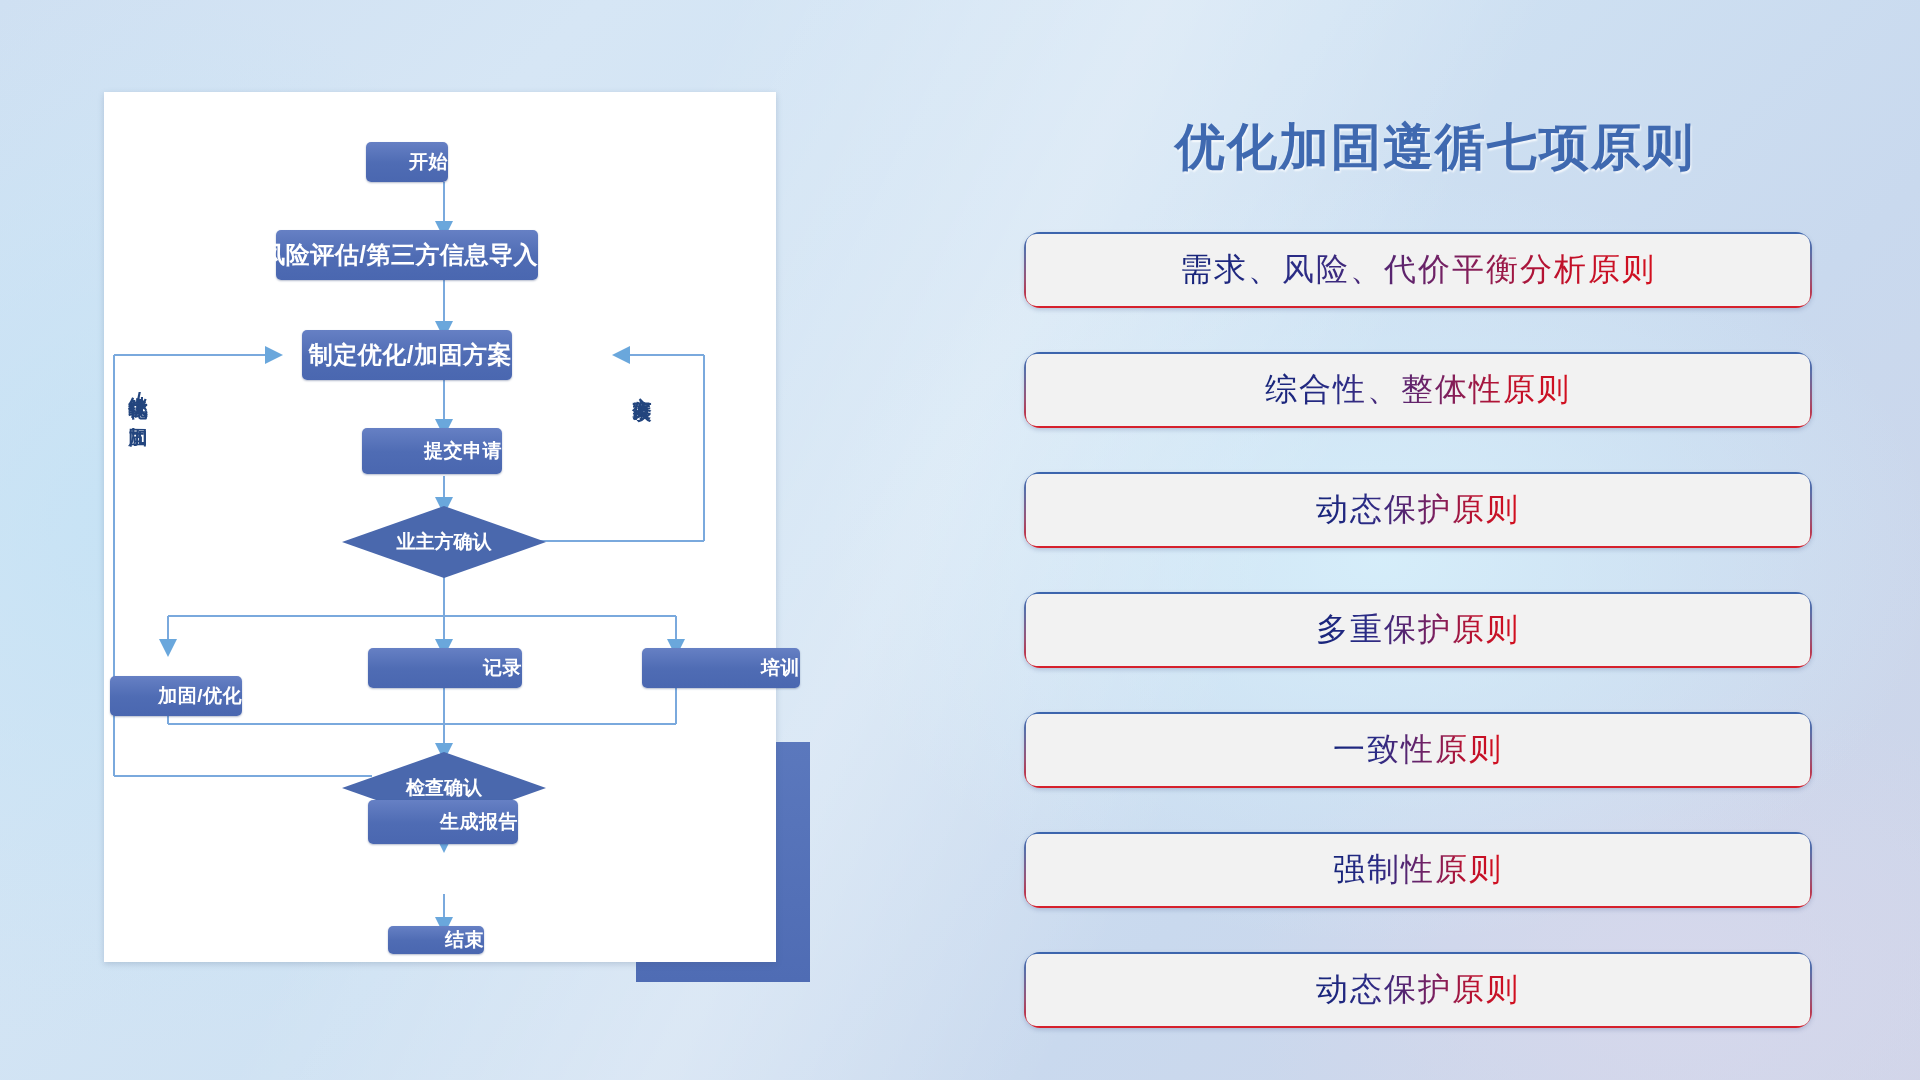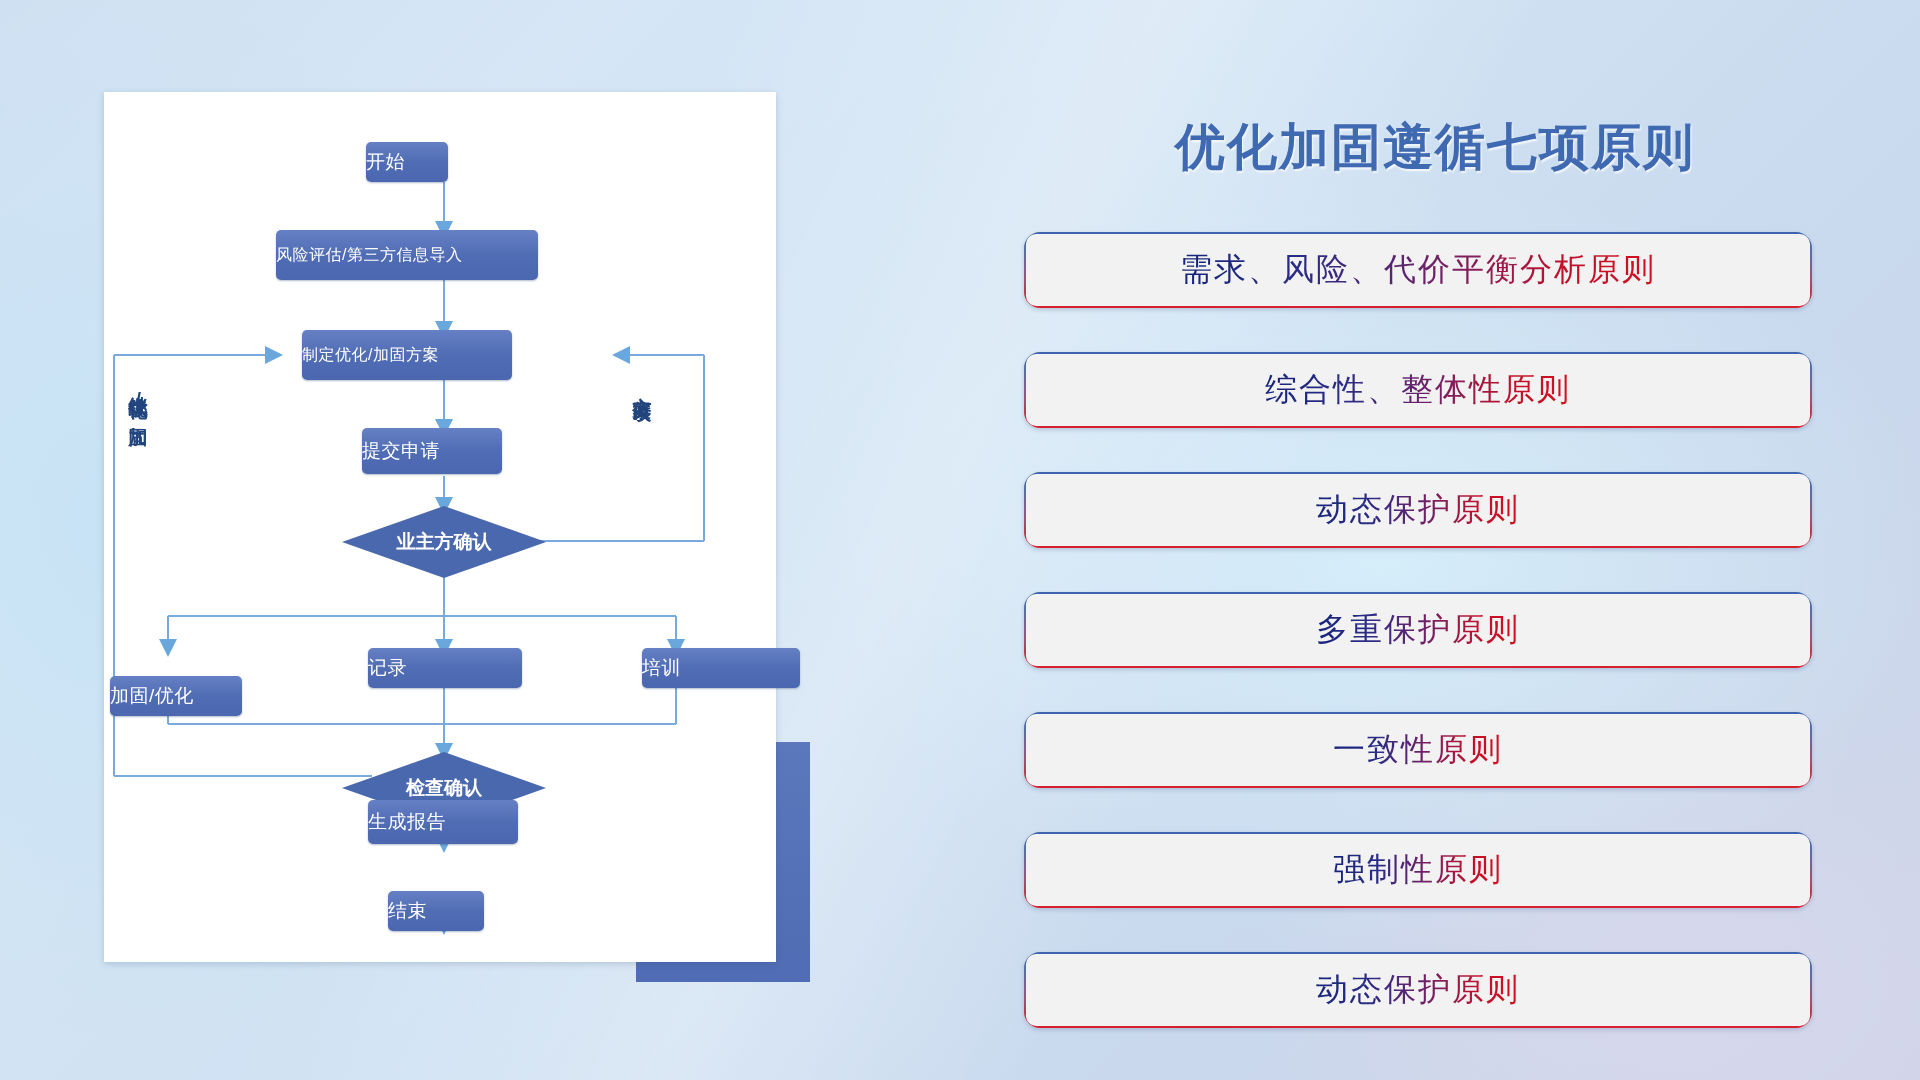--- a/index.html
+++ b/index.html
@@ -38,31 +38,31 @@
     position: absolute;
     left: 104px; top: 92px;
     width: 672px; height: 870px;
     background: #ffffff;
     box-shadow: 0 2px 6px rgba(60,80,120,0.22);
   }
   .flow-svg{ position:absolute; left:0; top:0; }
 
   .node {
     position: absolute;
-    display: flex; align-items: center; justify-content: flex-start;
+    display: flex; align-items: center; justify-content: flex-end;
     background: linear-gradient(180deg,#6680c4 0%, #4f6cb4 52%, #4a67b0 100%);
     color: #ffffff;
     border-radius: 5px;
-    font-weight: normal;
+    font-weight: bold;
     letter-spacing: 0.5px;
     box-shadow: 0 1px 2px rgba(40,60,110,0.35);
     white-space: nowrap;
   }
   .node.small { font-size: 19px; }
-  .node.med   { font-size: 16px; }
+  .node.med   { font-size: 24px; }
 
   .diamond {
     position: absolute;
     display:flex; align-items:center; justify-content:center;
     color:#ffffff; font-weight:bold; font-size:19px;
     background:#4a68ad;
     clip-path: polygon(50% 0%, 100% 50%, 50% 100%, 0% 50%);
     white-space: nowrap;
   }
 
@@ -206,21 +206,21 @@
     </div>
 
     <div class="diamond" style="left:238px; top:660px; width:204px; height:72px;">
       <span>检查确认</span>
     </div>
 
     <div class="node small" style="left:264px; top:708px; width:150px; height:44px;">
       <span>生成报告</span>
     </div>
 
-    <div class="node small" style="left:284px; top:799px; width:96px; height:40px;">
+    <div class="node small" style="left:284px; top:834px; width:96px; height:28px;">
       <span>结束</span>
     </div>
 
     <div class="vlabel" style="left:24px; top:288px;">继续优化/加固</div>
 
     <div class="vlabel" style="left:528px; top:290px;">方案修改</div>
 
   </div>
 
   <div class="right-title">优化加固遵循七项原则</div>

